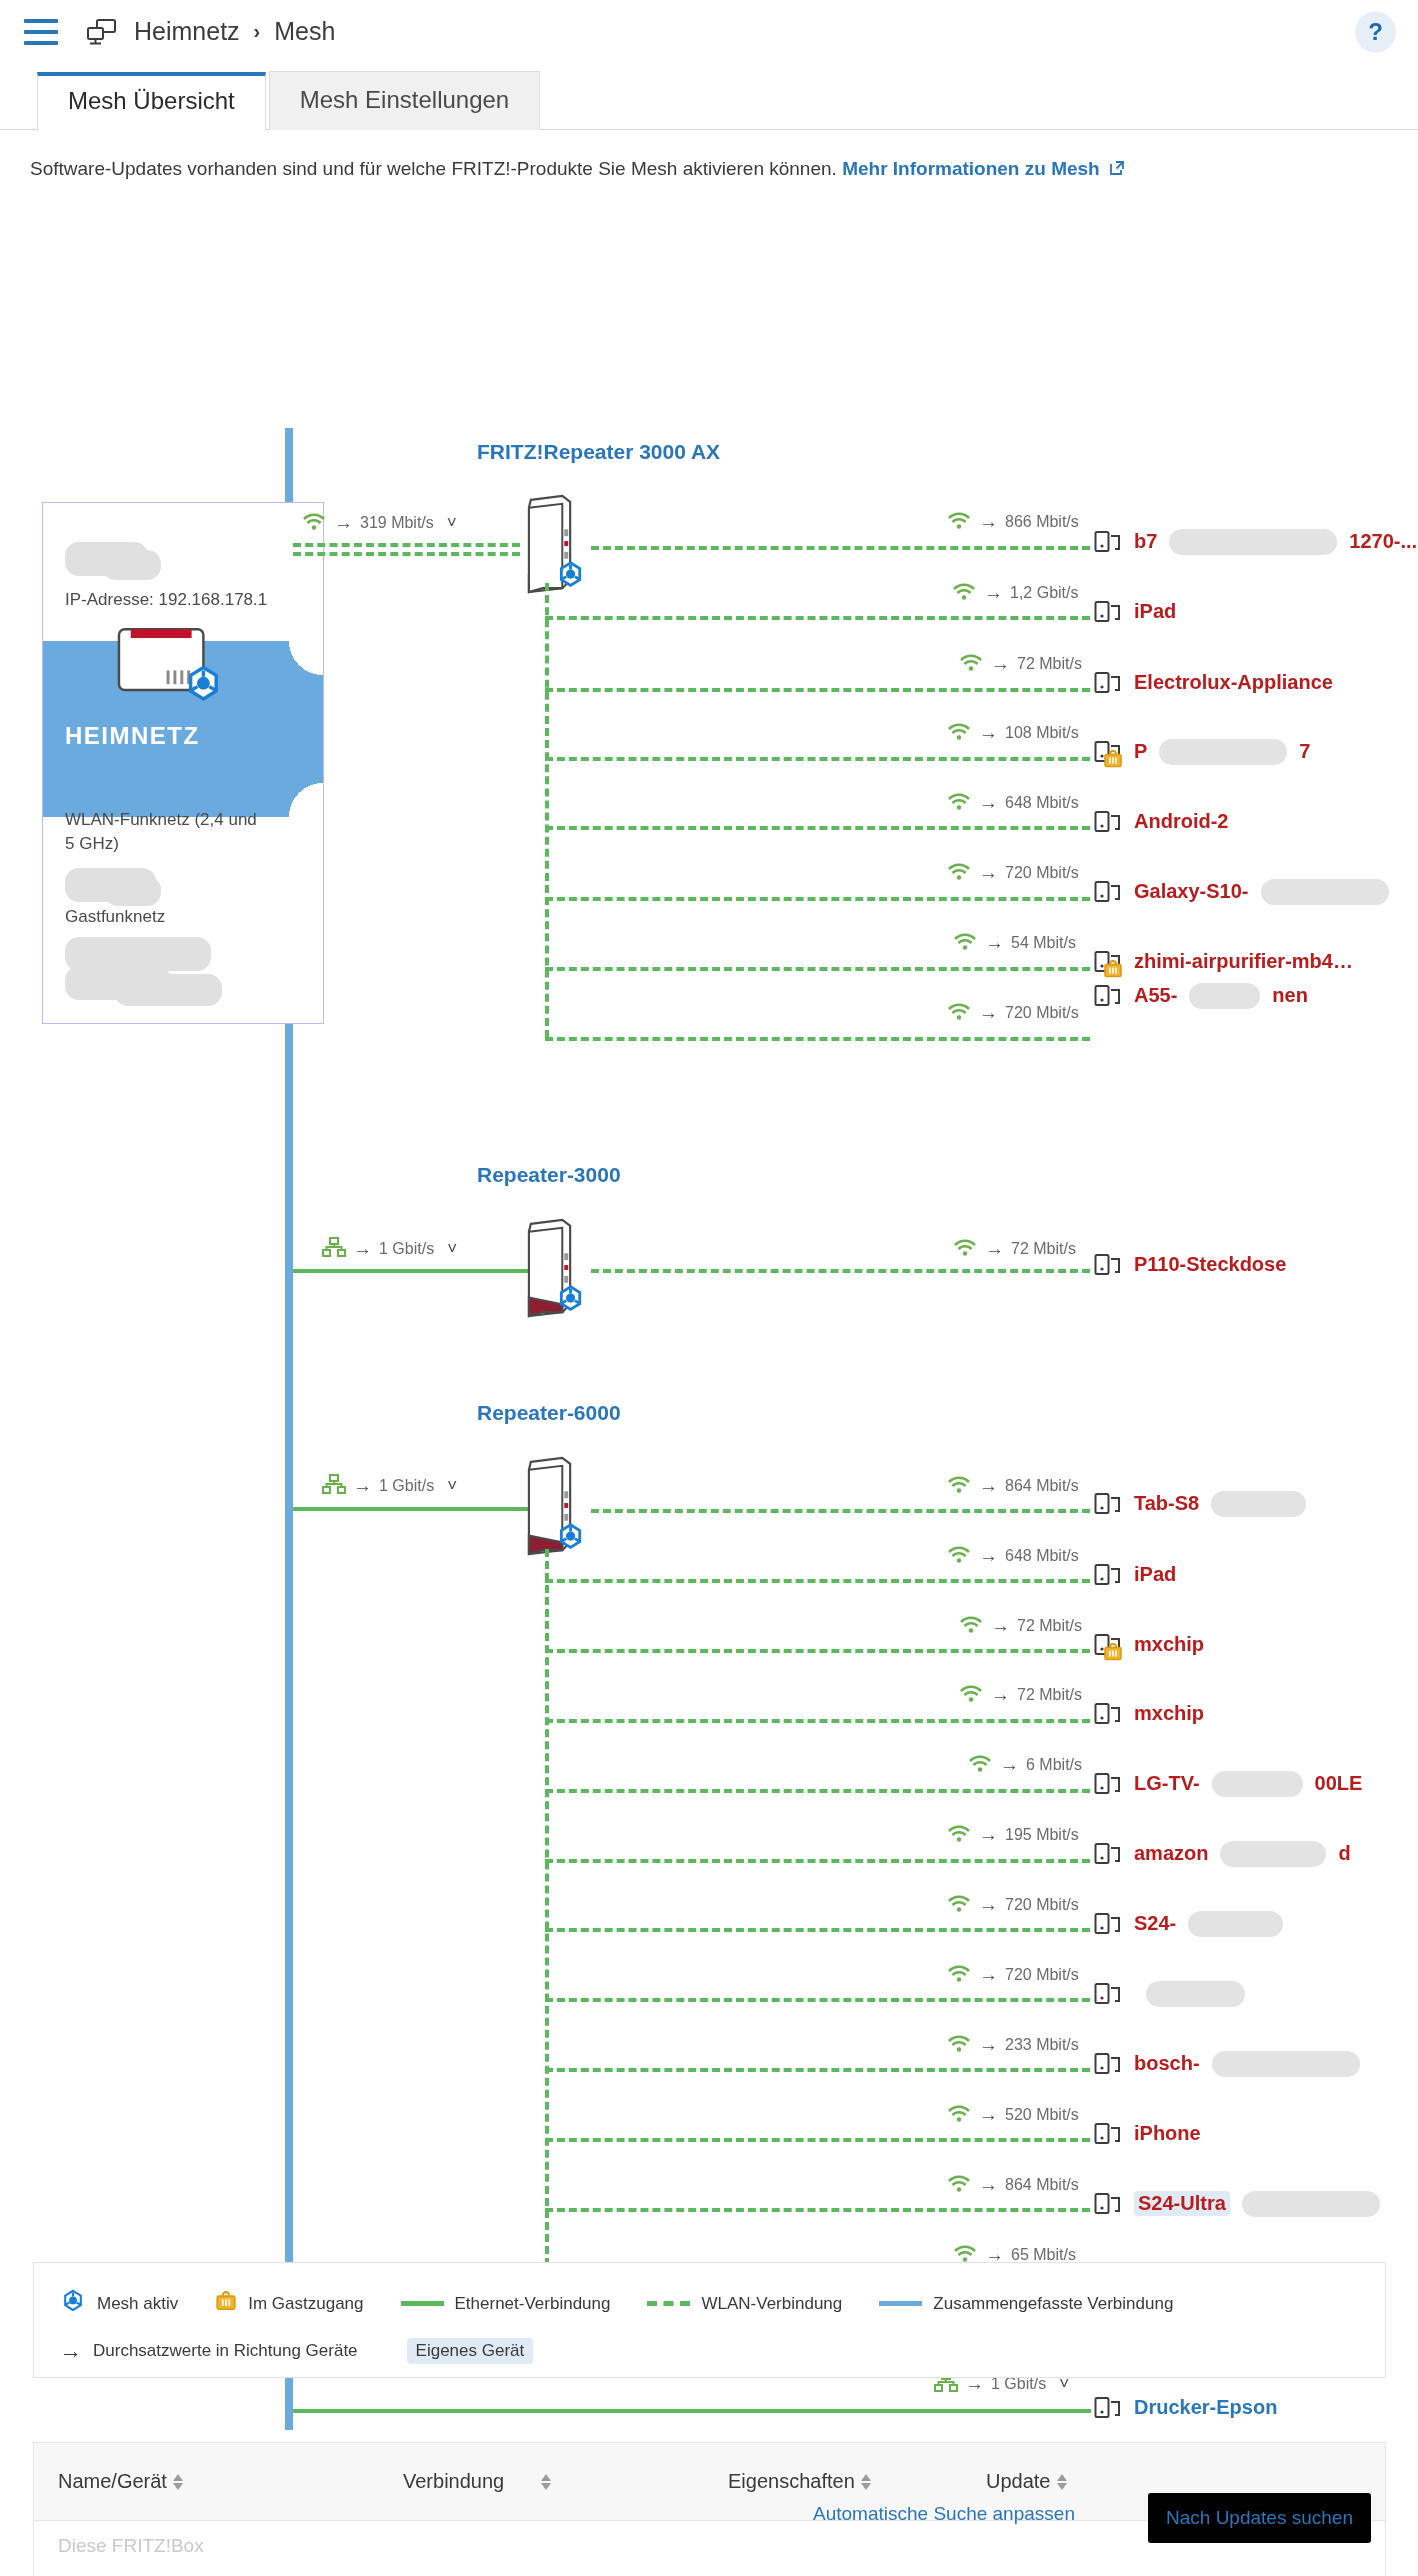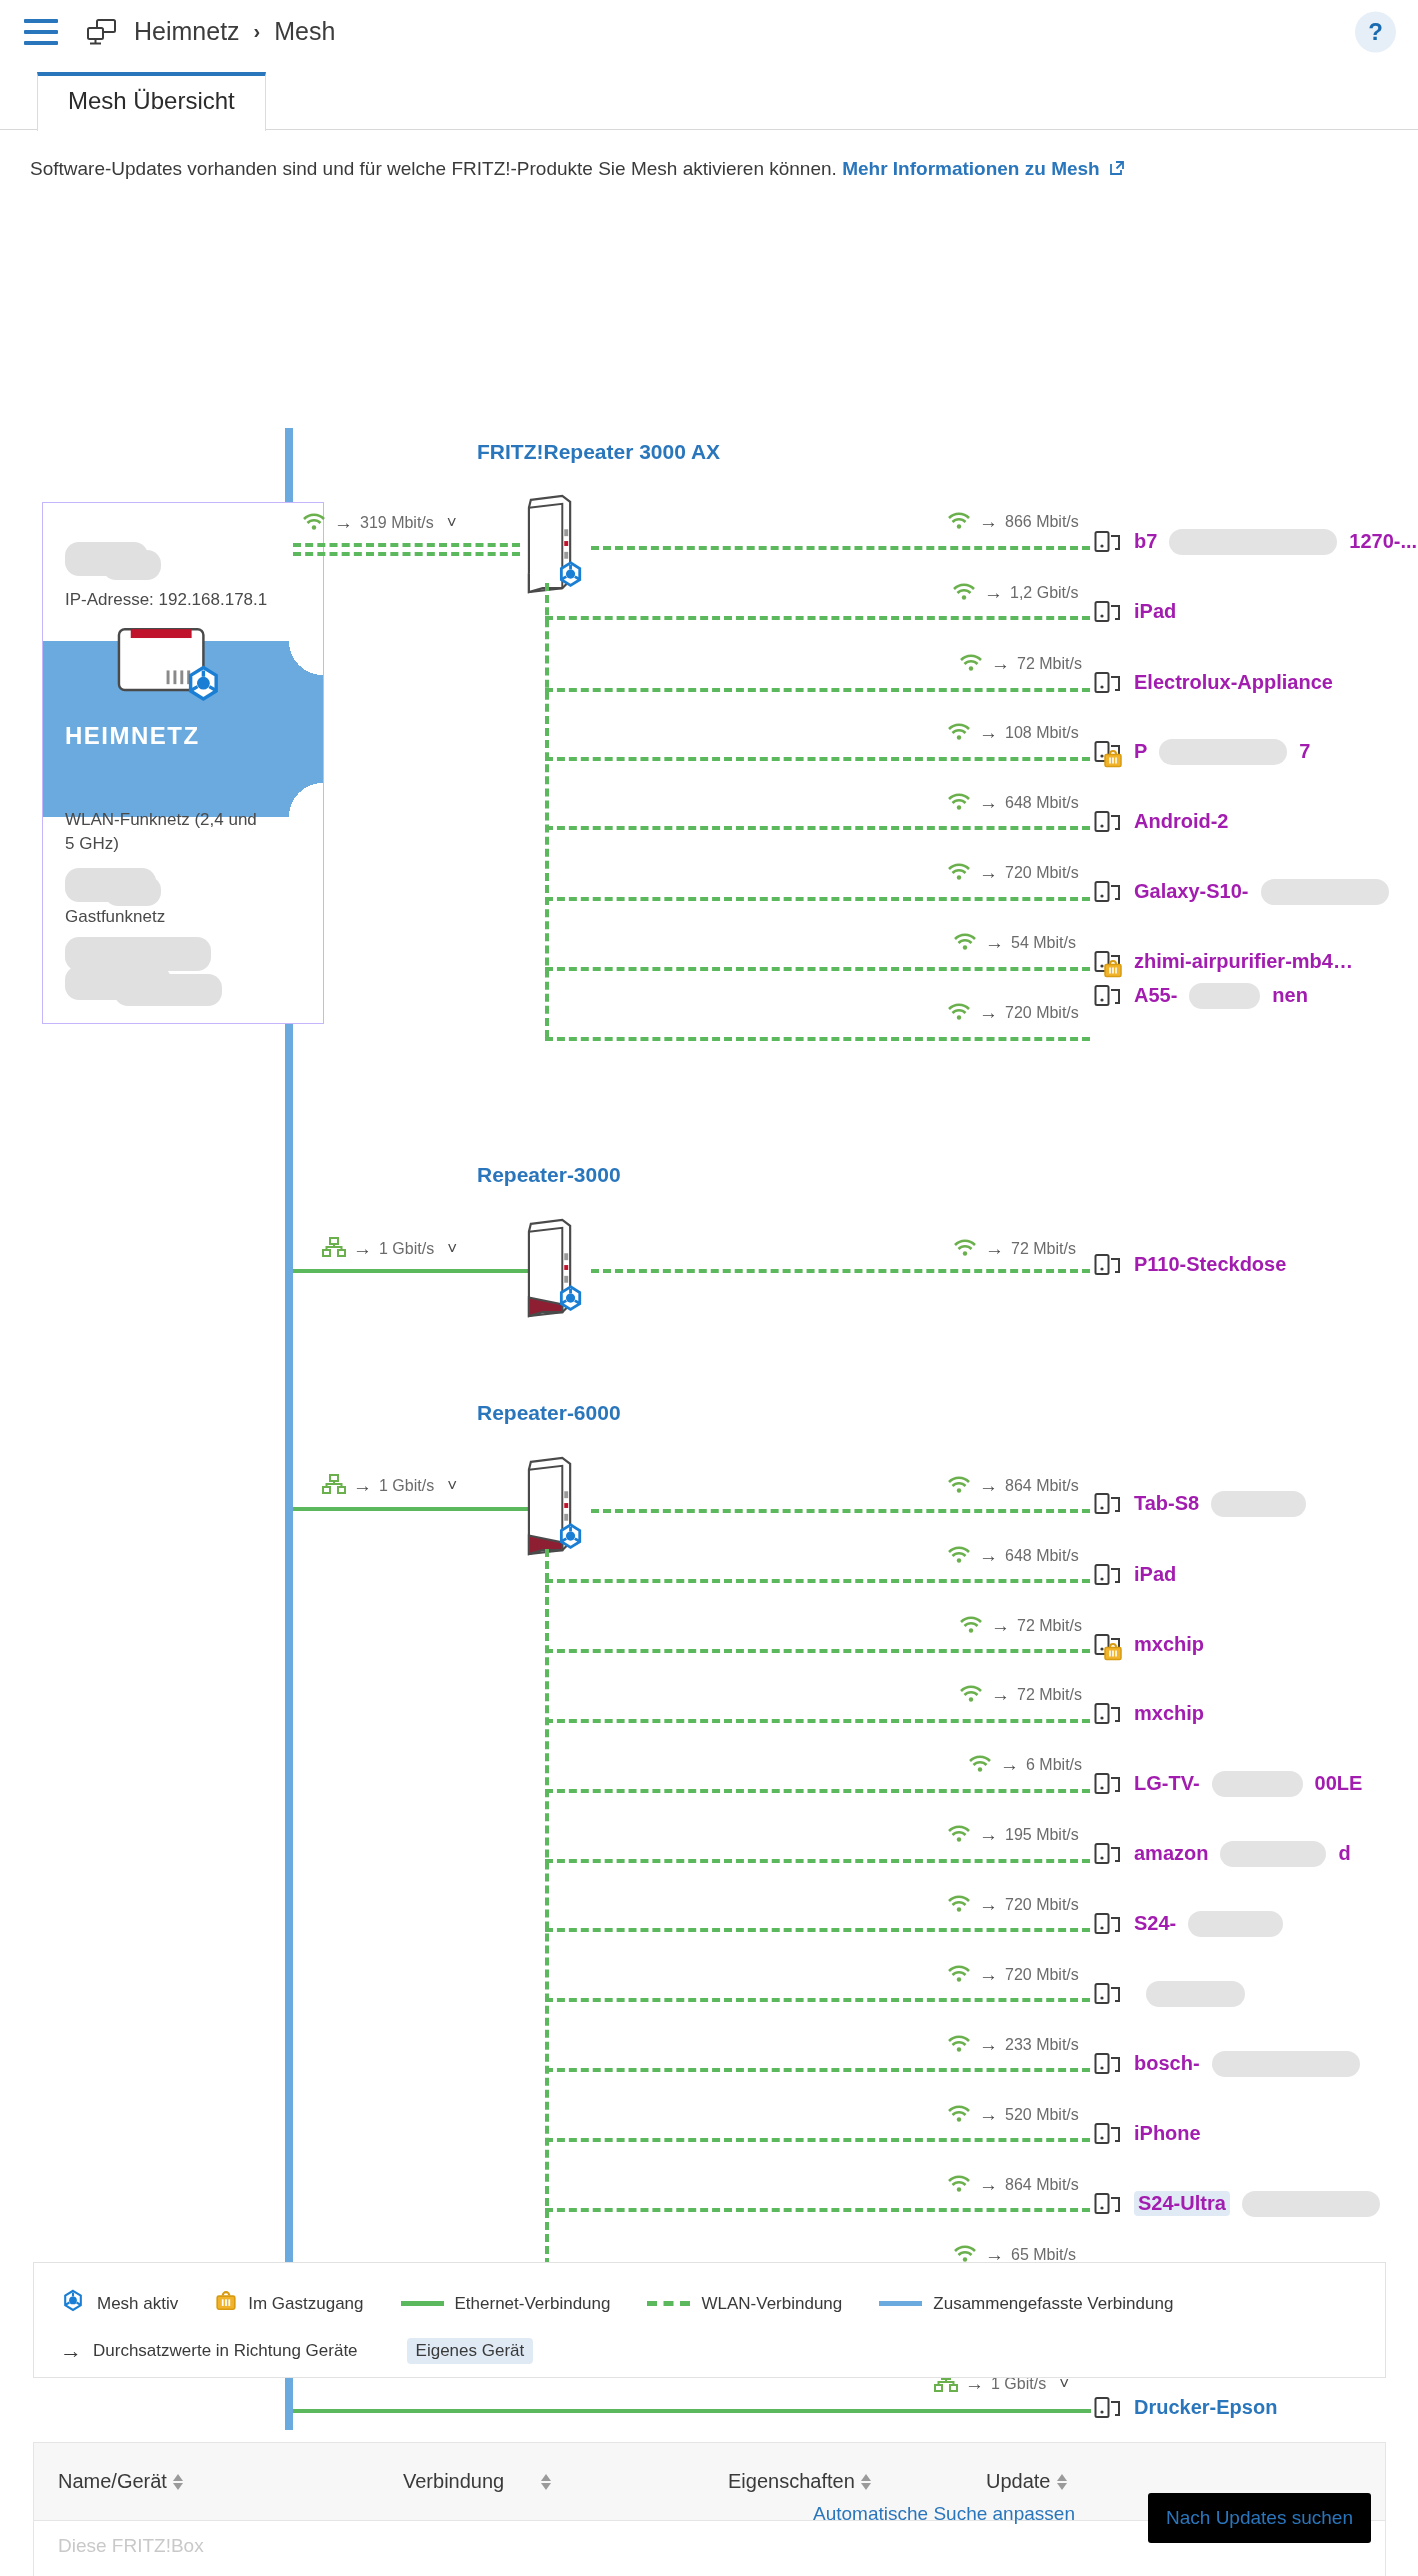--- a/index.html
+++ b/index.html
@@ -123,21 +123,21 @@
 
   
   .wlanline {
     position: absolute; height: 0; border-top: 4px dashed #5cb85c;
   }
   .ethline { position: absolute; height: 0; border-top: 4px solid #5cb85c; }
   .vstub { position: absolute; width: 0; border-left: 4px dashed #5cb85c; }
 
   
   .client { position: absolute; display: flex; align-items: center; gap: 12px; white-space: nowrap; }
-  .client .cname { font-size: 20px; font-weight: bold; color: #a21caf; }
+  .client .cname { font-size: 20px; font-weight: bold; color: #b91c1c; }
   .client .cname.link { color: #2a76bc; cursor: pointer; }
   .client .cname.sel { background: #dfeaf5; border-radius: 4px; padding: 1px 4px; }
   .devicon { position: relative; width: 28px; height: 26px; flex: 0 0 auto; }
   .guest-badge { position: absolute; left: 9px; bottom: -7px; }
   .blur { background: #e3e3e3; border-radius: 13px; display: inline-block; vertical-align: middle; }
 
   
   .legend {
     position: absolute; left: 33px; top: 2262px;
     width: 1353px; height: 116px;
@@ -190,20 +190,21 @@
   <div class="breadcrumb">
     <span>Heimnetz</span>
     <span class="sep">›</span>
     <span>Mesh</span>
   </div>
   <div class="help-btn">?</div>
 </div>
 
 <div class="tabs">
   <div class="tab active">Mesh Übersicht</div>
+  <div class="tab">Mesh Einstellungen</div>
 </div>
 
 <div class="infoline">
   <span>Software-Updates vorhanden sind und für welche FRITZ!-Produkte Sie Mesh aktivieren können.</span>
   <a href="#">Mehr Informationen zu Mesh</a><span class="ext-icon"><svg width="18" height="18" viewBox="0 0 18 18">
         <path d="M3 5 v10 h10 v-4" fill="none" stroke="#2a76bc" stroke-width="1.8"></path>
         <path d="M8 3 h7 v7" fill="none" stroke="#2a76bc" stroke-width="1.8"></path>
         <path d="M15 3 L8.5 9.5" stroke="#2a76bc" stroke-width="1.8"></path>
       </svg></span>
 </div>

